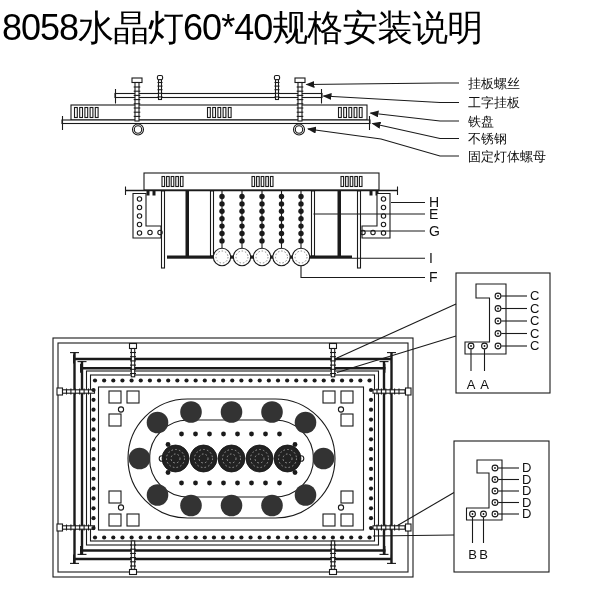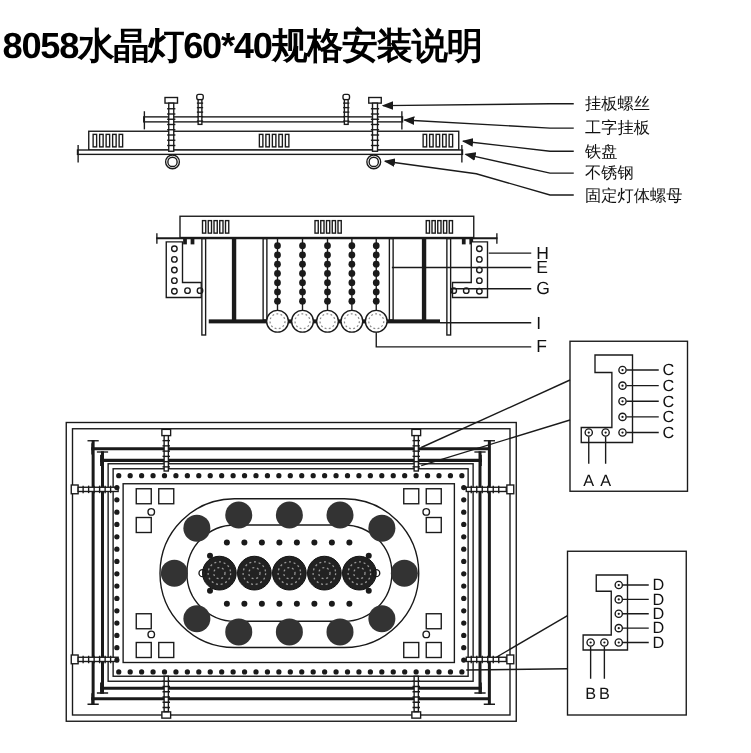--- a/index.html
+++ b/index.html
@@ -1,18 +1,18 @@
 <!DOCTYPE html>
 <html style="--ink: #1a1a1a; --paper: #ffffff;"><head>
 <meta charset="utf-8">
 <style>
   html,body{margin:0;padding:0;background:#fff;}
   .page{position:relative;width:601px;height:602px;background:var(--paper,#fff);overflow:hidden;
         font-family:"Liberation Sans",sans-serif;}
-  .title{position:absolute;top:17px;left:2px;margin:0;font-size:29px;font-weight:bold;
+  .title{position:absolute;top:4px;left:2px;margin:0;font-size:36px;font-weight:normal;
          letter-spacing:-1px;white-space:nowrap;color:#000;
          font-family:"Liberation Sans",sans-serif;}
   svg{position:absolute;top:0;left:0;}
   .s{stroke:var(--ink,#1a1a1a);fill:none;stroke-width:1.1;}
   .s2{stroke:var(--ink,#1a1a1a);fill:none;stroke-width:1.6;}
   .rl{stroke:var(--ink,#1a1a1a);fill:none;stroke-width:2.4;}
   .w{fill:#ffffff;stroke:var(--ink,#1a1a1a);stroke-width:1.1;}
   .f{fill:var(--ink,#1a1a1a);stroke:none;}
   .rf{fill:#333333;stroke:none;}
   .bf{fill:#222222;stroke:#111;stroke-width:0.8;}

